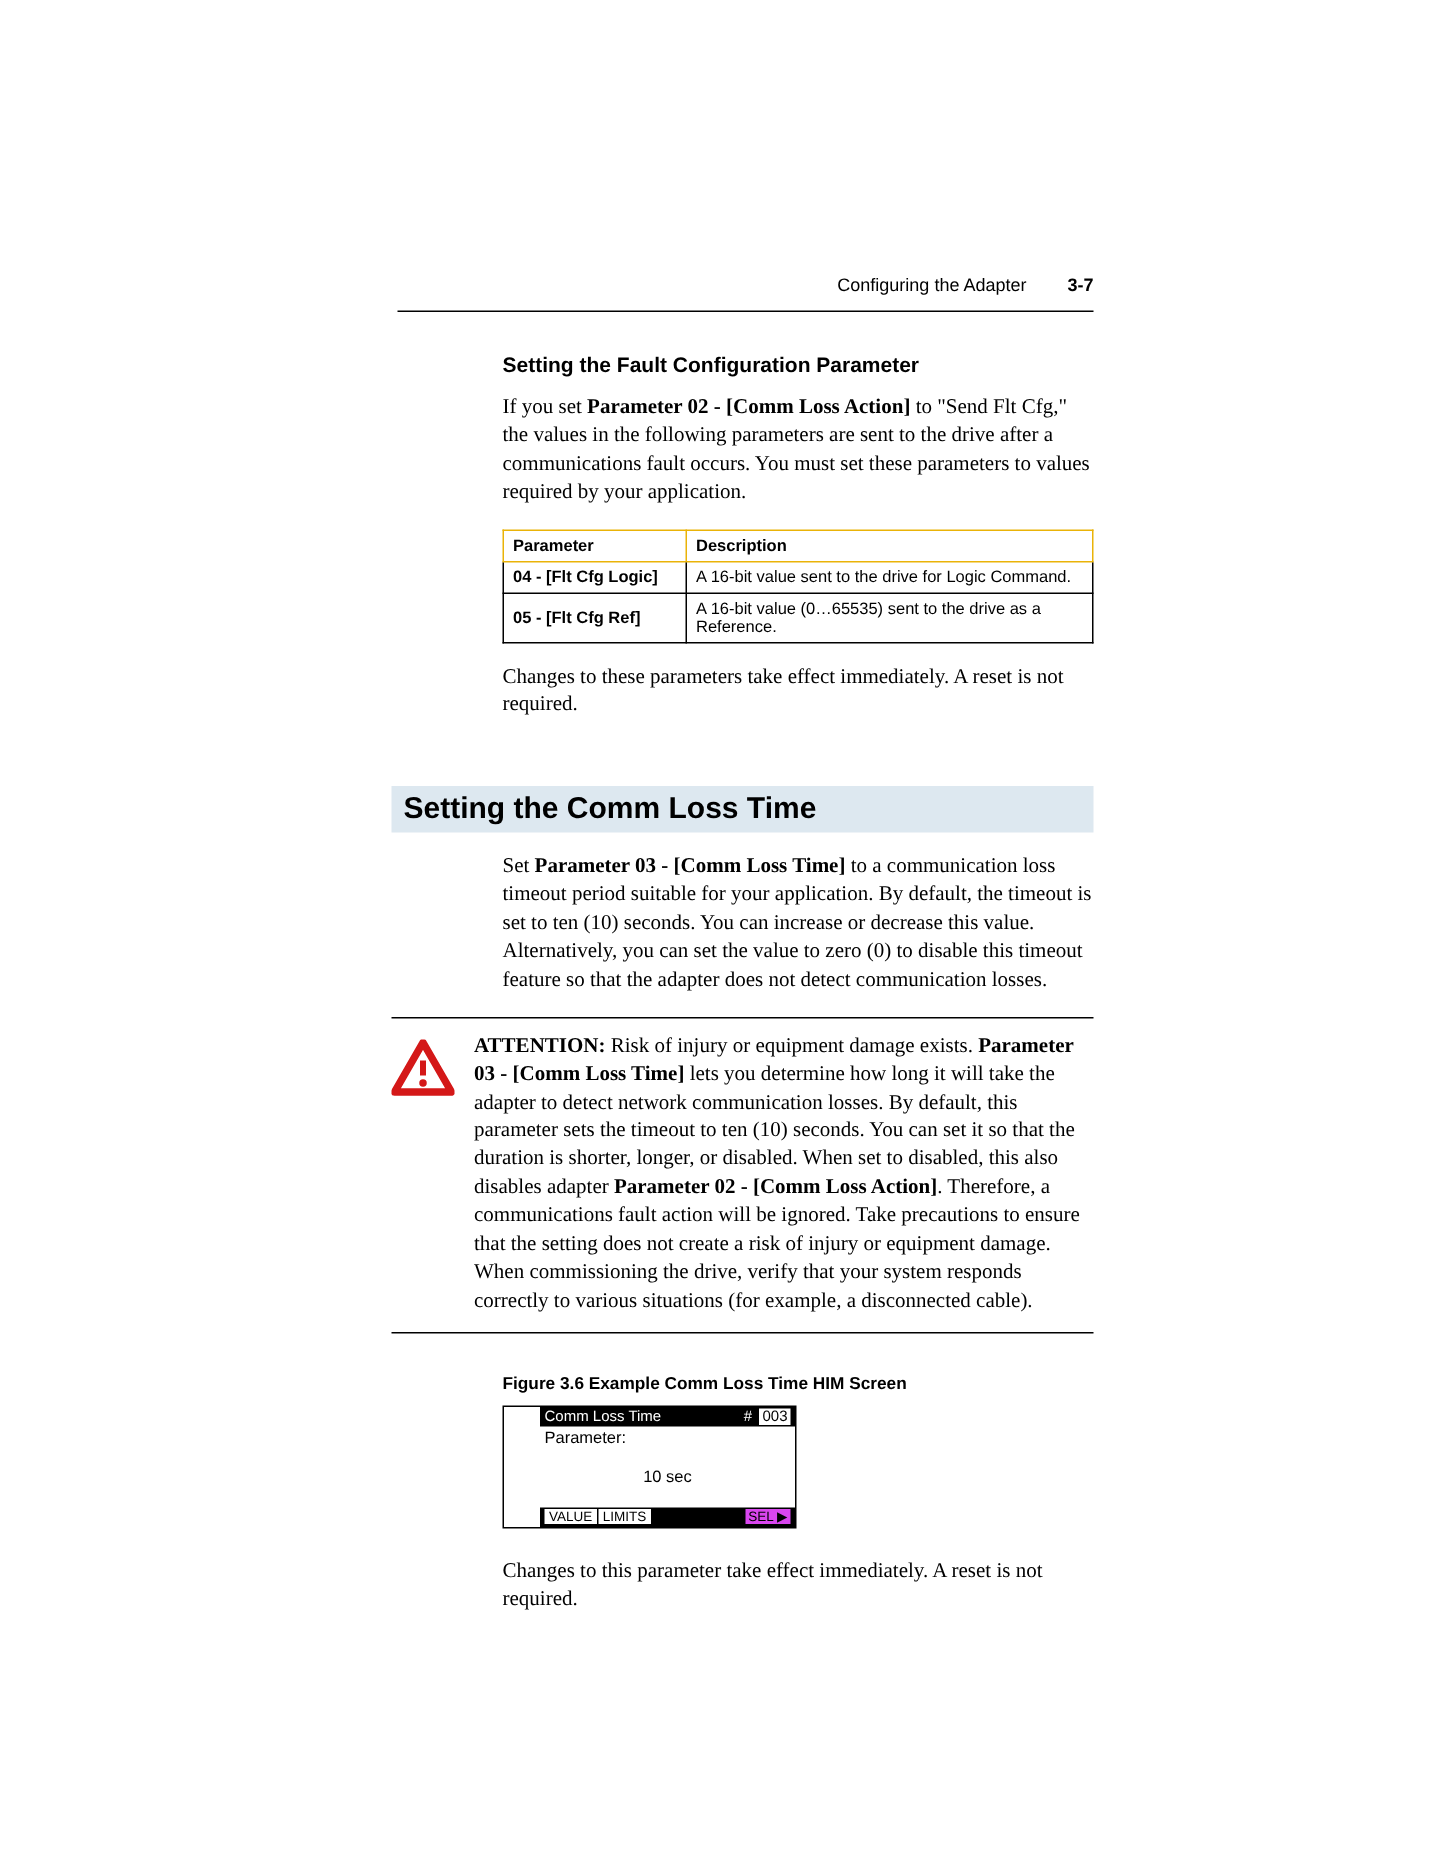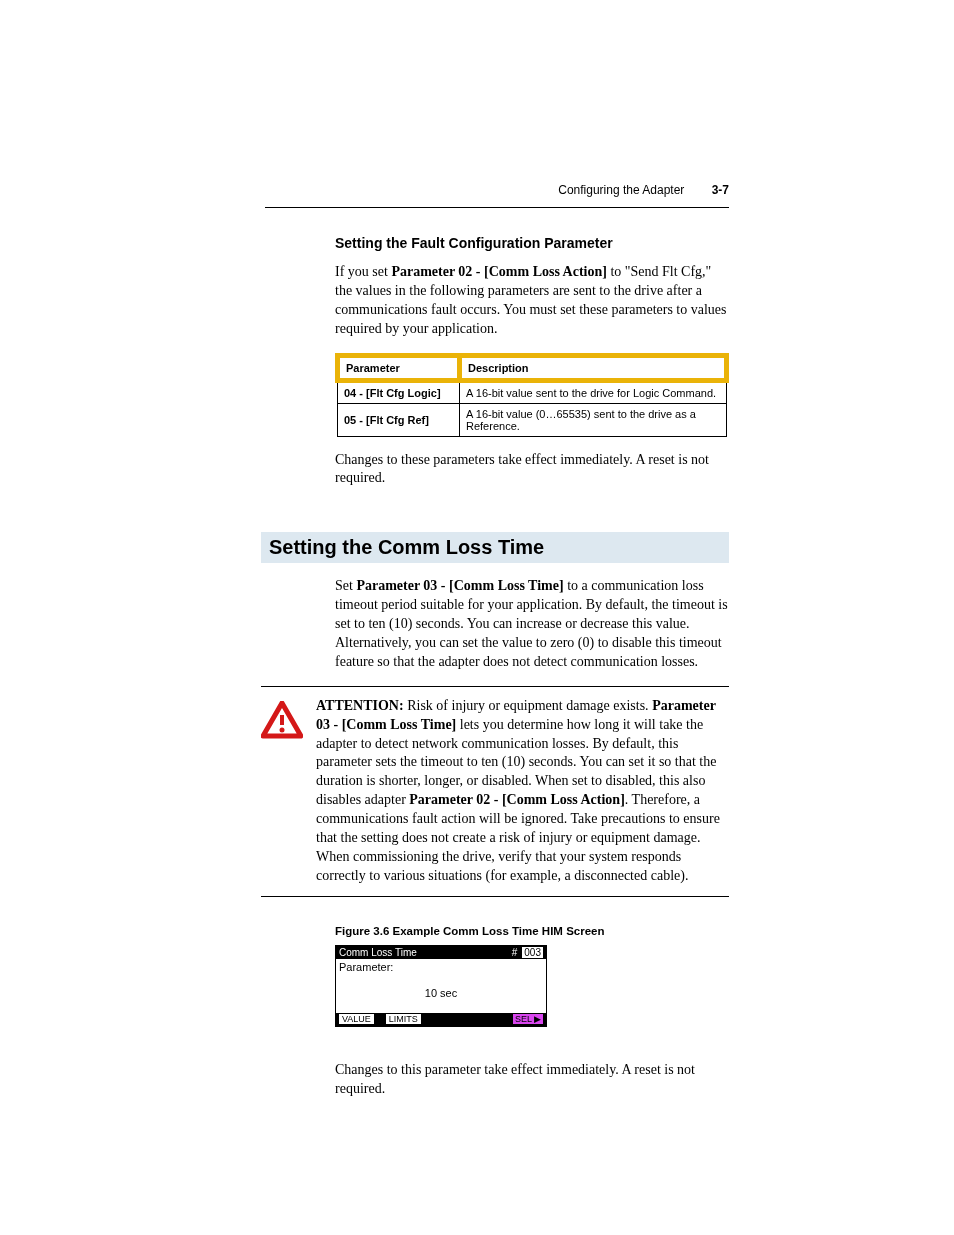--- a/index.html
+++ b/index.html
@@ -72,21 +72,21 @@
       width: 100%;
       margin-bottom: 14px;
       font-family: Arial, Helvetica, sans-serif;
       font-size: 11px;
     }
     
     .param-table th {
       text-align: left;
       font-weight: bold;
       padding: 4px 6px;
-      border: 5px solid #eab308;
+      border: 1px solid #eab308;
     }
     
     .param-table td {
       padding: 4px 6px;
       border: 1px solid #000;
     }
     
     .param-table td.param-name {
       font-weight: bold;
       width: 122px;
@@ -126,24 +126,25 @@
     
     .figure-caption {
       font-family: Arial, Helvetica, sans-serif;
       font-weight: bold;
       font-size: 11.5px;
       margin-bottom: 8px;
     }
     
     .him-screen {
       border: 1.5px solid #000;
-      width: 212px;
+      width: 196px;
       font-family: Arial, Helvetica, sans-serif;
       font-size: 11px;
-      margin-bottom: 34px;
+      margin-bottom: 20px;
+      padding-left: 24px;
     }
     
     .him-top {
       background: #000;
       color: #fff;
       display: flex;
       justify-content: space-between;
       padding: 1px 3px;
       font-size: 10px;
     }
@@ -176,21 +177,21 @@
       display: flex;
       justify-content: space-between;
       padding: 0 3px;
       font-size: 9px;
       height: 13px;
       align-items: center;
     }
     
     .him-bottom .left-tabs {
       display: flex;
-      gap: 12px;
+      gap: 1px;
     }
     
     .him-bottom .tab {
       background: #fff;
       padding: 0 3px;
     }
     
     .him-bottom .sel {
       background: #d946ef;
       padding: 0 2px;

